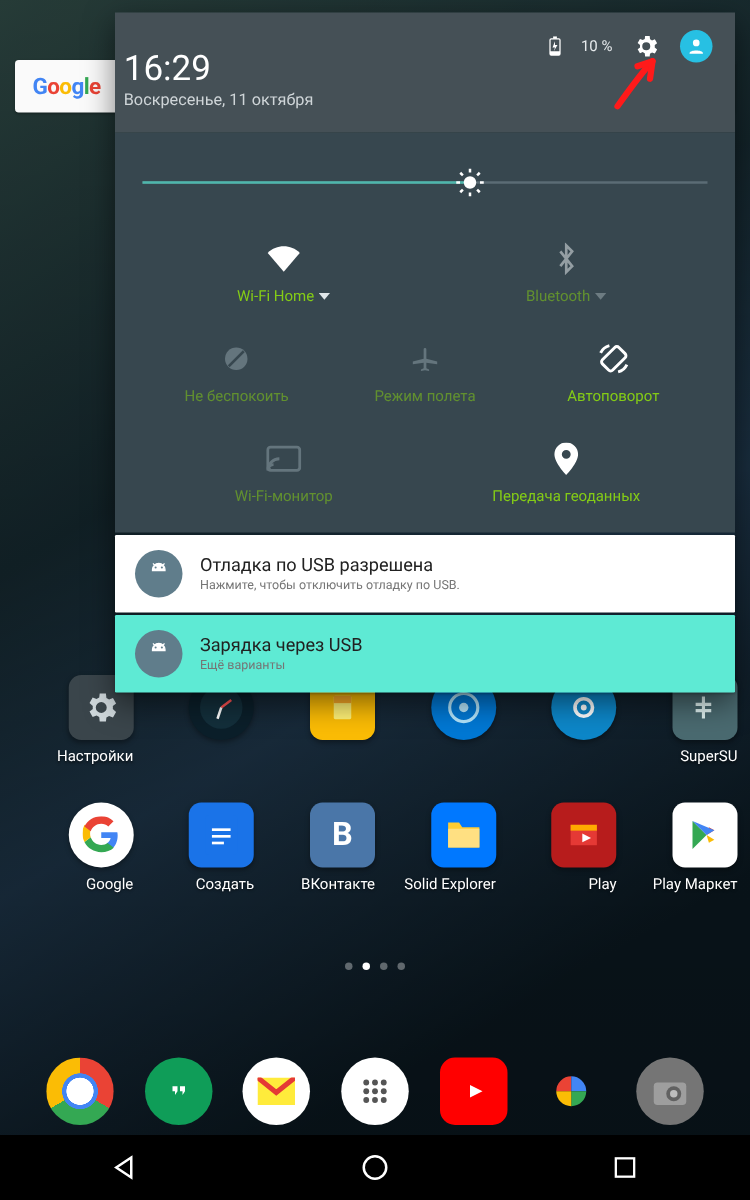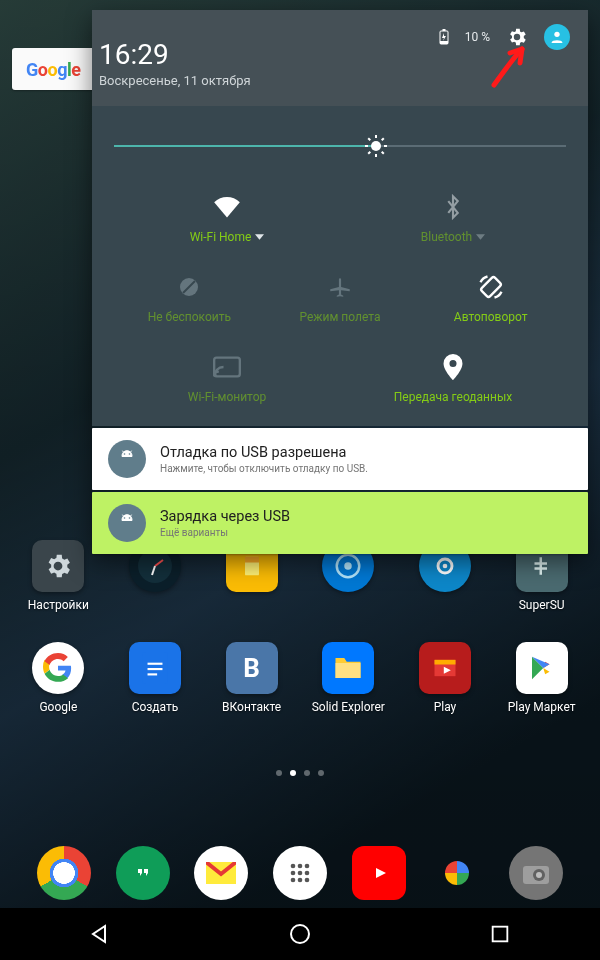--- a/index.html
+++ b/index.html
@@ -23,21 +23,21 @@
   .search-bar .logo span:nth-child(3){color:#FBBC05}
   .search-bar .logo span:nth-child(4){color:#4285F4}
   .search-bar .logo span:nth-child(5){color:#34A853}
   .search-bar .logo span:nth-child(6){color:#EA4335}
   .search-bar .mic { margin-left: auto; }
   .app-grid {
     position: absolute; left: 0; right: 0; top: 540px;
     display: grid; grid-template-columns: repeat(6,1fr);
     row-gap: 30px; padding: 0 10px;
   }
-  .app { display:flex; flex-direction:column; align-items:center; gap:6px; }
+  .app { display:flex; flex-direction:column; align-items:flex-end; gap:6px; }
   .app .ico { width:52px; height:52px; border-radius:10px; display:flex; align-items:center; justify-content:center; box-shadow: 0 2px 4px rgba(0,0,0,.35); }
   .app .lbl { font-size:12px; color:#fff; text-shadow:0 1px 2px rgba(0,0,0,.6); white-space:nowrap; }
   .page-dots { position:absolute; left:0; right:0; top:770px; display:flex; justify-content:center; gap:8px; }
   .page-dots span { width:6px; height:6px; border-radius:50%; background:rgba(255,255,255,.35); }
   .page-dots span.on { background:#fff; }
   .dock { position:absolute; left:0; right:0; bottom:60px; display:flex; justify-content:space-around; padding:0 25px; }
   .dock .ico { width:54px; height:54px; border-radius:50%; display:flex; align-items:center; justify-content:center; }
   .navbar { position:absolute; left:0; right:0; bottom:0; height:52px; background:#000;
             display:flex; justify-content:space-around; align-items:center; }
   .nav-ico { width:26px; height:26px; display:flex; align-items:center; justify-content:center; }
@@ -59,21 +59,21 @@
 
   .qs-row { display:flex; justify-content:space-around; margin-bottom:28px; }
   .qs-tile { flex:1; display:flex; flex-direction:column; align-items:center; gap:8px; cursor:pointer; }
   .qs-tile .ic { height:30px; display:flex; align-items:center; justify-content:center; }
   .qs-tile .tl { font-size:12px; color:#84cc16; display:flex; align-items:center; gap:4px; }
   .qs-tile.dim .ic, .qs-tile.dim .tl { opacity:.55; }
   .caret { display:inline-block; }
 
   .notif { background:#fff; display:flex; align-items:center; gap:14px; padding:12px 16px;
            border-radius:1px; margin-top:2px; box-shadow:0 1px 2px rgba(0,0,0,.25); }
-  .notif.grey { background:#bef264; }
+  .notif.grey { background:#5eead4; }
   .notif .nico { width:38px; height:38px; border-radius:50%; background:#607d8b;
                  display:flex; align-items:center; justify-content:center; }
   .notif .nt { font-size:14.5px; color:#212121; }
   .notif .nm { font-size:10px; color:#757575; margin-top:2px; }
 
   
   .arrow { position:absolute; top:33px; right:56px; pointer-events:none; }
 
   svg { display:block; }
 </style>

